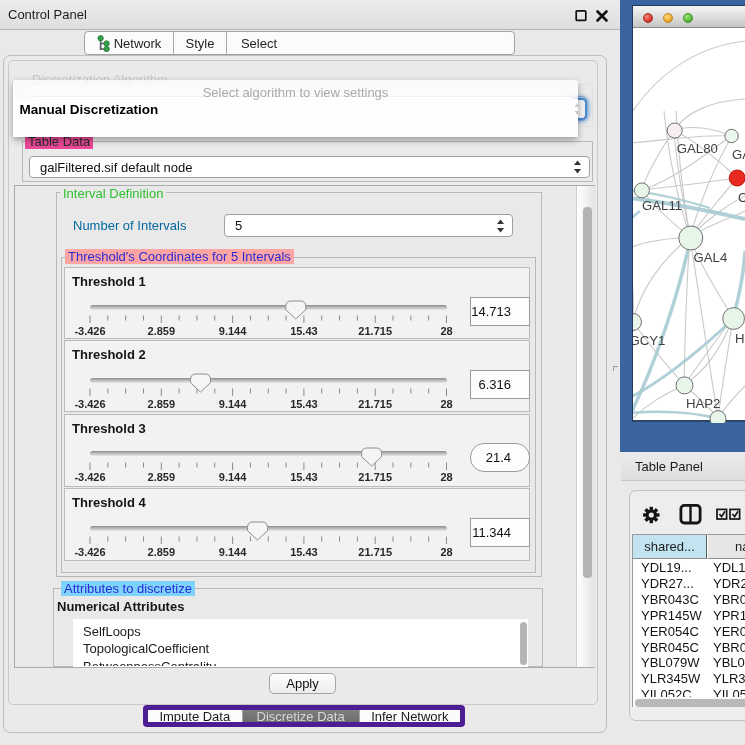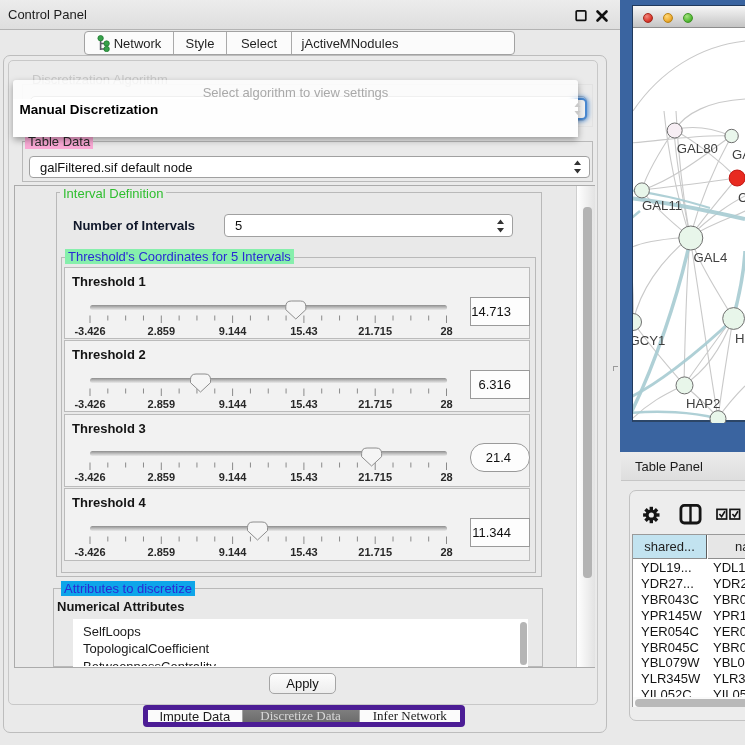--- a/index.html
+++ b/index.html
@@ -22,21 +22,21 @@
 #tabstrip .seg + .seg { border-left:1px solid #aaaaaa; }
 #tabstrip .dark { background:linear-gradient(#7e7e7e,#6c6c6c); color:#e2e2e2; }
 
 
 #panelA { left:3px; top:55px; width:604px; height:678px;
   background:#eaeaea; border:1px solid #bdbdbd; border-radius:7px; }
 #panelB { left:8px; top:60px; width:590px; height:645px;
   background:#eaeaea; border:1px solid #c8c8c8; border-radius:5px; }
 
 .group { position:absolute; border:1px solid #b9b9b9; }
-.glabel { position:absolute; background:#f9a8d4; padding:0 3px; font-size:13px; white-space:nowrap; }
+.glabel { position:absolute; background:#ec4899; padding:0 3px; font-size:13px; white-space:nowrap; }
 
 
 .combo { position:absolute; background:#ffffff; border:1px solid #a0a0a0; border-radius:4px;
   font-size:13px; color:#101010; display:flex; align-items:center; }
 .combo .ctext { padding-left:10px; }
 .arrows { position:absolute; right:7px; top:50%; transform:translateY(-50%); width:9px; height:14px; }
 
 
 #paneC { left:14px; top:185px; width:581px; height:483px; border:1px solid #ababab; background:#e9e9e9; overflow:hidden; }
 
@@ -55,21 +55,21 @@
 #attlist { padding-top:3px; }
 
 
 #applybtn { left:269px; top:673px; width:67px; height:21px; background:linear-gradient(#fdfdfd,#ededed);
   border:1px solid #a5a5a5; border-radius:5px; font-size:13px; color:#111; text-align:center; line-height:19px; }
 
 
 #btabs { left:143px; top:705px; width:322px; height:22px; background:#fbfbfb;
   border:5px solid #4c1d95; border-radius:4px; display:flex; overflow:hidden; }
 #btabs .seg { height:100%; display:flex; align-items:center; justify-content:center; font-size:13px; color:#1b1b1b; }
-#btabs .seg + .seg { border-left:1px solid #a5a5a5;font-family:Liberation Serif, serif; }
+#btabs .seg + .seg { border-left:1px solid #a5a5a5; }
 #btabs .dark { background:linear-gradient(#7e7e7e,#6c6c6c); color:#d9d9d9; }
 
 
 #popup { left:13px; top:80px; width:565px; height:57px; border-radius:3px;
   background:rgba(255,255,255,0.78); box-shadow:0 3px 7px rgba(0,0,0,0.35); }
 #popupitems { left:13px; top:99px; width:565px; height:38px; background:#fefefe; }
 
 
 #bluezone { left:620px; top:0; width:125px; height:452px; background:#3a64a0; }
 #netwin { left:632px; top:5px; width:113px; height:417px; background:#ffffff; border-left:1px solid #20395c; border-top:1px solid #20395c; border-bottom:2px solid #2c4667; }
@@ -231,21 +231,20 @@
     <svg width="13" height="18" viewBox="0 0 13 18" style="margin-right:4px;">
       <path d="M 3.6,6 V 16 M 3.6,9.5 H 9 M 3.6,15 H 9" stroke="#5a5a66" stroke-width="1.6" fill="none"></path>
       <circle cx="3.6" cy="4.2" r="2.7" fill="#37a14a" stroke="#1f7a31" stroke-width="0.8"></circle>
       <circle cx="9.6" cy="9.5" r="2.7" fill="#37a14a" stroke="#1f7a31" stroke-width="0.8"></circle>
       <circle cx="9.6" cy="15" r="2.7" fill="#37a14a" stroke="#1f7a31" stroke-width="0.8"></circle>
     </svg>
     Network
   </div>
   <div class="seg" style="width:53px;">Style</div>
   <div class="seg" style="width:65px;">Select</div>
-  <div class="seg" style="width:117px;">jActiveMNodules</div>
 </div>
 
 <div class="abs" id="panelA"></div>
 <div class="abs" id="panelB"></div>
 
 <div class="group" style="left:22px; top:84px; width:571px; height:43px; border-color:#e2e2e2;"></div>
 <div class="glabel" style="left:29px; top:72px; color:#c9c9c9; background:transparent;">Discretization Algorithm</div>
 
 <div class="combo" style="left:30px; top:96px; width:557px; height:25px; border-color:#bbbbbb; border-radius:5px;"></div>
 <div class="abs" style="left:572px; top:98px; width:15px; height:22px; background:#f2f2f2; border:2px solid #4a88d0; border-radius:5px; box-shadow:0 0 4px 1.5px rgba(74,136,208,0.85);"></div>
@@ -263,30 +262,30 @@
 </div>
 
 <div class="abs" id="paneC"></div>
 
 <div class="abs" style="left:576px; top:186px; width:19px; height:481px; background:linear-gradient(90deg,#ffffff,#e3e3e3); border-left:1px solid #cfcfcf;"></div>
 <div class="abs" style="left:583px; top:207px; width:8.5px; height:371px; background:#b3b3b3; border-radius:4px;"></div>
 
 <div class="group" style="left:56px; top:192px; width:486px; height:385px;"></div>
 <div class="glabel" style="left:60px; top:186px; color:#2fbe2f; background:#e9e9e9;">Interval Definition</div>
 
-<div class="txt" style="left:73px; top:218px; font-size:13px; font-weight:bold; color:#0f172a;">Number of Intervals</div>
+<div class="txt" style="left:73px; top:218px; font-size:13px; font-weight:normal; color:#0369a1;">Number of Intervals</div>
 <div class="combo" style="left:224px; top:214px; width:289px; height:23px;">
   <span class="ctext">5</span>
   <svg class="arrows" viewBox="0 0 9 14">
       <path d="M 4.5,0.5 L 8,5 H 1 Z M 4.5,13.5 L 1,9 H 8 Z" fill="#333"></path>
     </svg>
 </div>
 
 <div class="group" style="left:61px; top:257px; width:475px; height:316px;"></div>
-<div class="glabel" style="left:65px; top:249px; color:#2a2ad4; background:#86efac;">Threshold's Coordinates for 5 Intervals</div>
+<div class="glabel" style="left:65px; top:249px; color:#2a2ad4; background:#fca5a5;">Threshold's Coordinates for 5 Intervals</div>
 
 <div id="thpanels">
     <div class="thp" style="top:267px; height:71.5px;">
       <div class="title">Threshold 1</div>
       <div class="track" style="top:36.5px;"></div>
       <svg style="position:absolute; left:0; top:0;" width="466" height="71.5" viewBox="0 0 466 71.5">
         <line x1="25" y1="47.5" x2="25" y2="55" stroke="#8a8a8a" stroke-width="1"></line>
         <line x1="42.825" y1="47.5" x2="42.825" y2="52.5" stroke="#8a8a8a" stroke-width="1"></line>
         <line x1="60.65" y1="47.5" x2="60.65" y2="52.5" stroke="#8a8a8a" stroke-width="1"></line>
         <line x1="78.475" y1="47.5" x2="78.475" y2="52.5" stroke="#8a8a8a" stroke-width="1"></line>
@@ -418,21 +417,21 @@
       <div class="ticklbl" style="left:96.3px; top:56.5px;">2.859</div>
       <div class="ticklbl" style="left:167.6px; top:56.5px;">9.144</div>
       <div class="ticklbl" style="left:238.89999999999998px; top:56.5px;">15.43</div>
       <div class="ticklbl" style="left:310.2px; top:56.5px;">21.715</div>
       <div class="ticklbl" style="left:381.5px; top:56.5px;">28</div>
       <div class="vbox" style="top:28.5px;">11.344</div>
     </div>
   </div>
 
 <div class="group" style="left:53px; top:588px; width:490px; height:79px;"></div>
-<div class="glabel" style="left:61px; top:581px; color:#2a2ad4; background:#0ea5e9;">Attributes to discretize</div>
+<div class="glabel" style="left:61px; top:581px; color:#2a2ad4; background:#7dd3fc;">Attributes to discretize</div>
 <div class="txt" style="left:57px; top:599px; font-size:13px; font-weight:bold; color:#161616;">Numerical Attributes</div>
 <div class="abs" id="attlist">
   <div>SelfLoops</div>
   <div>TopologicalCoefficient</div>
   <div>BetweennessCentrality</div>
 </div>
 <div class="abs" style="left:516px; top:619px; width:12px; height:48px; background:#ffffff;"></div>
 <div class="abs" style="left:519.5px; top:622px; width:7.5px; height:43px; background:#b5b5b5; border-radius:4px;"></div>
 
 <div class="abs" id="applybtn">Apply</div>

